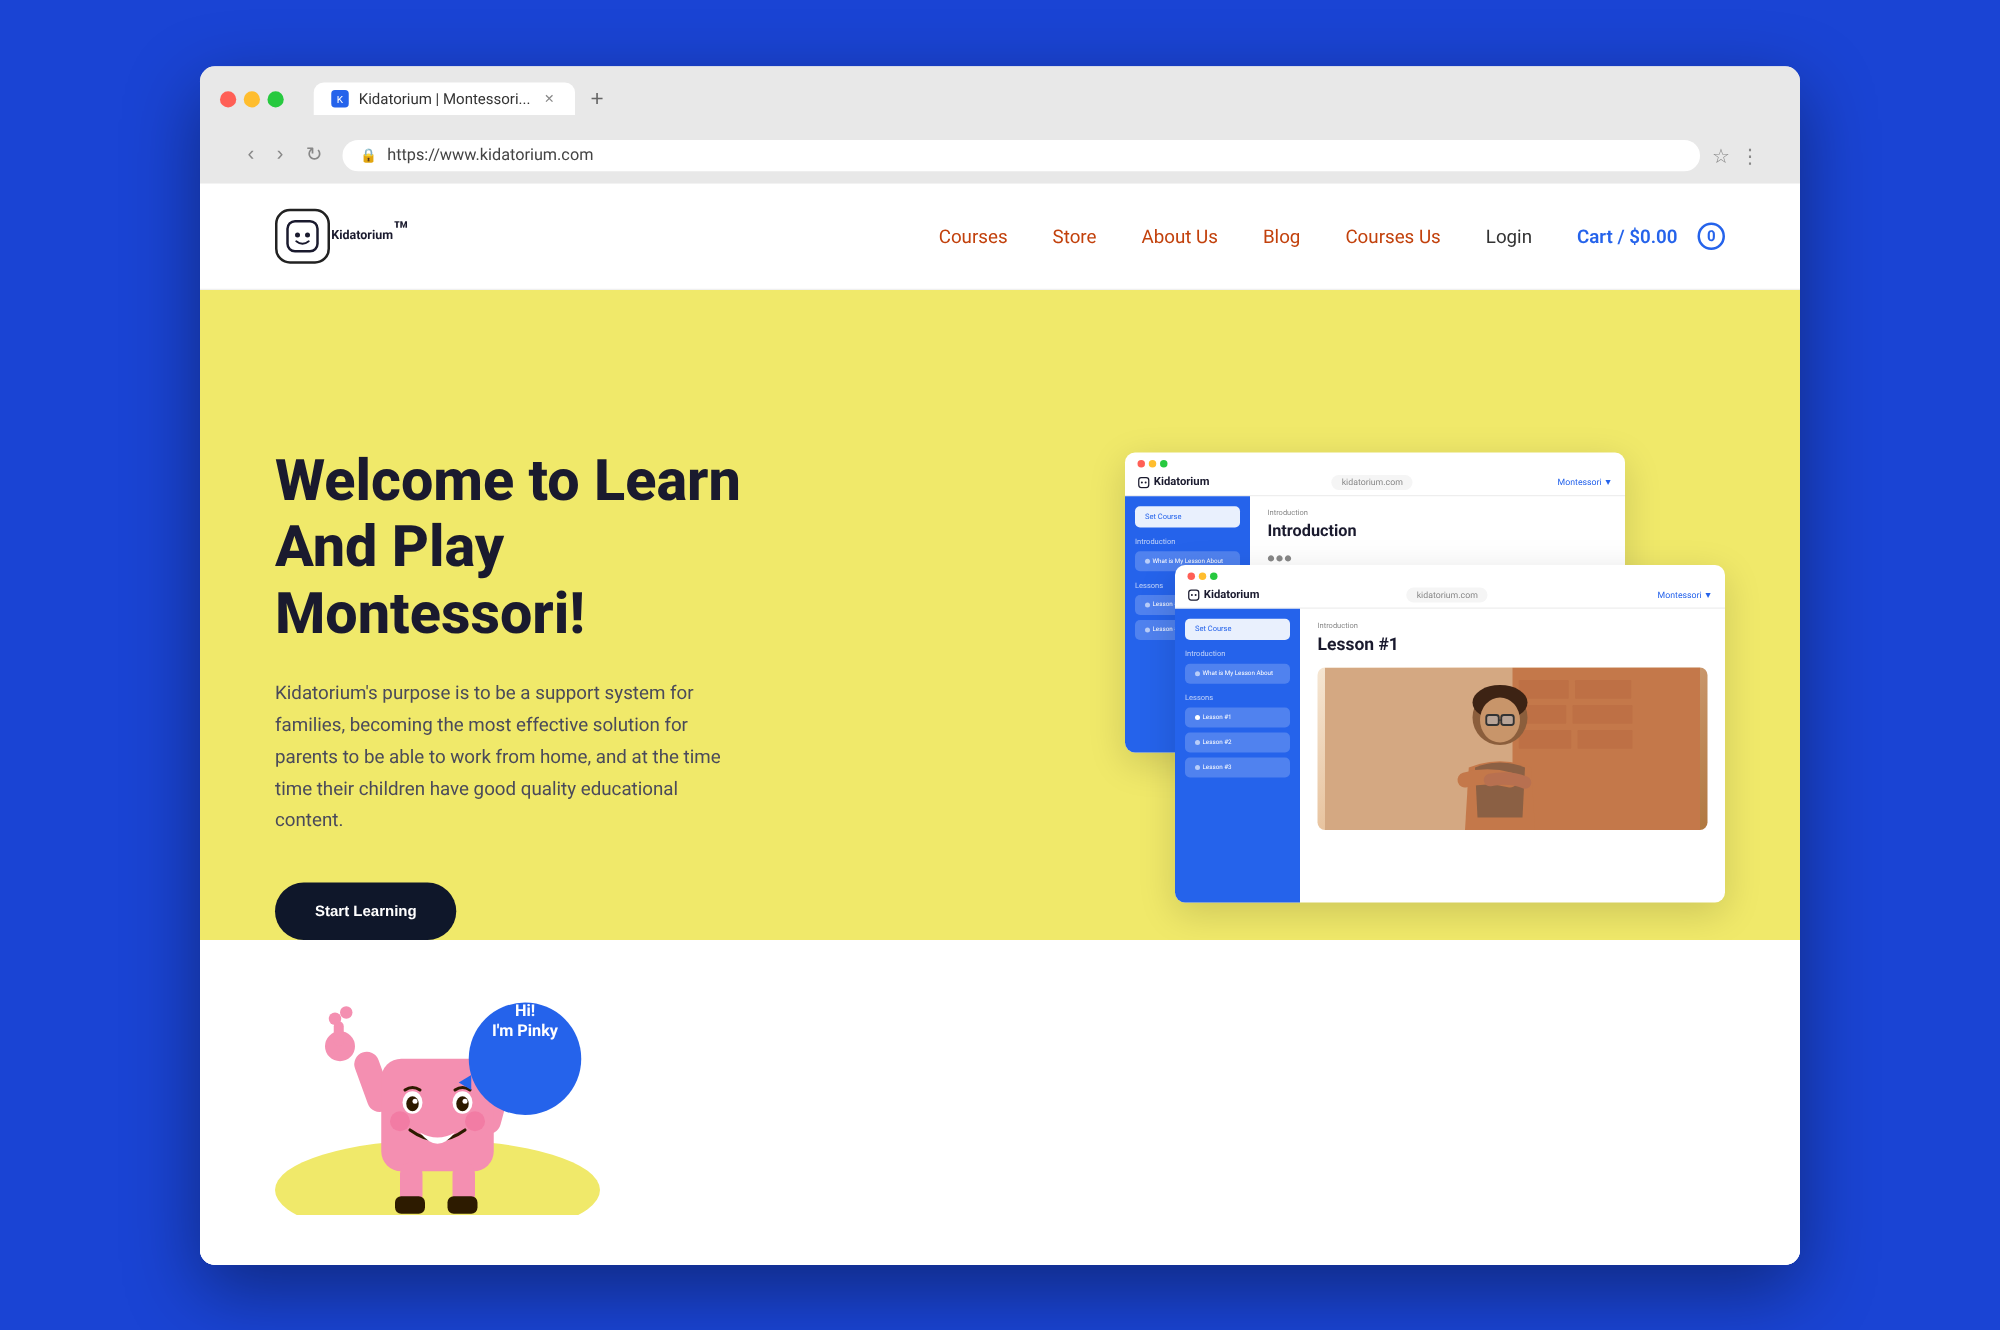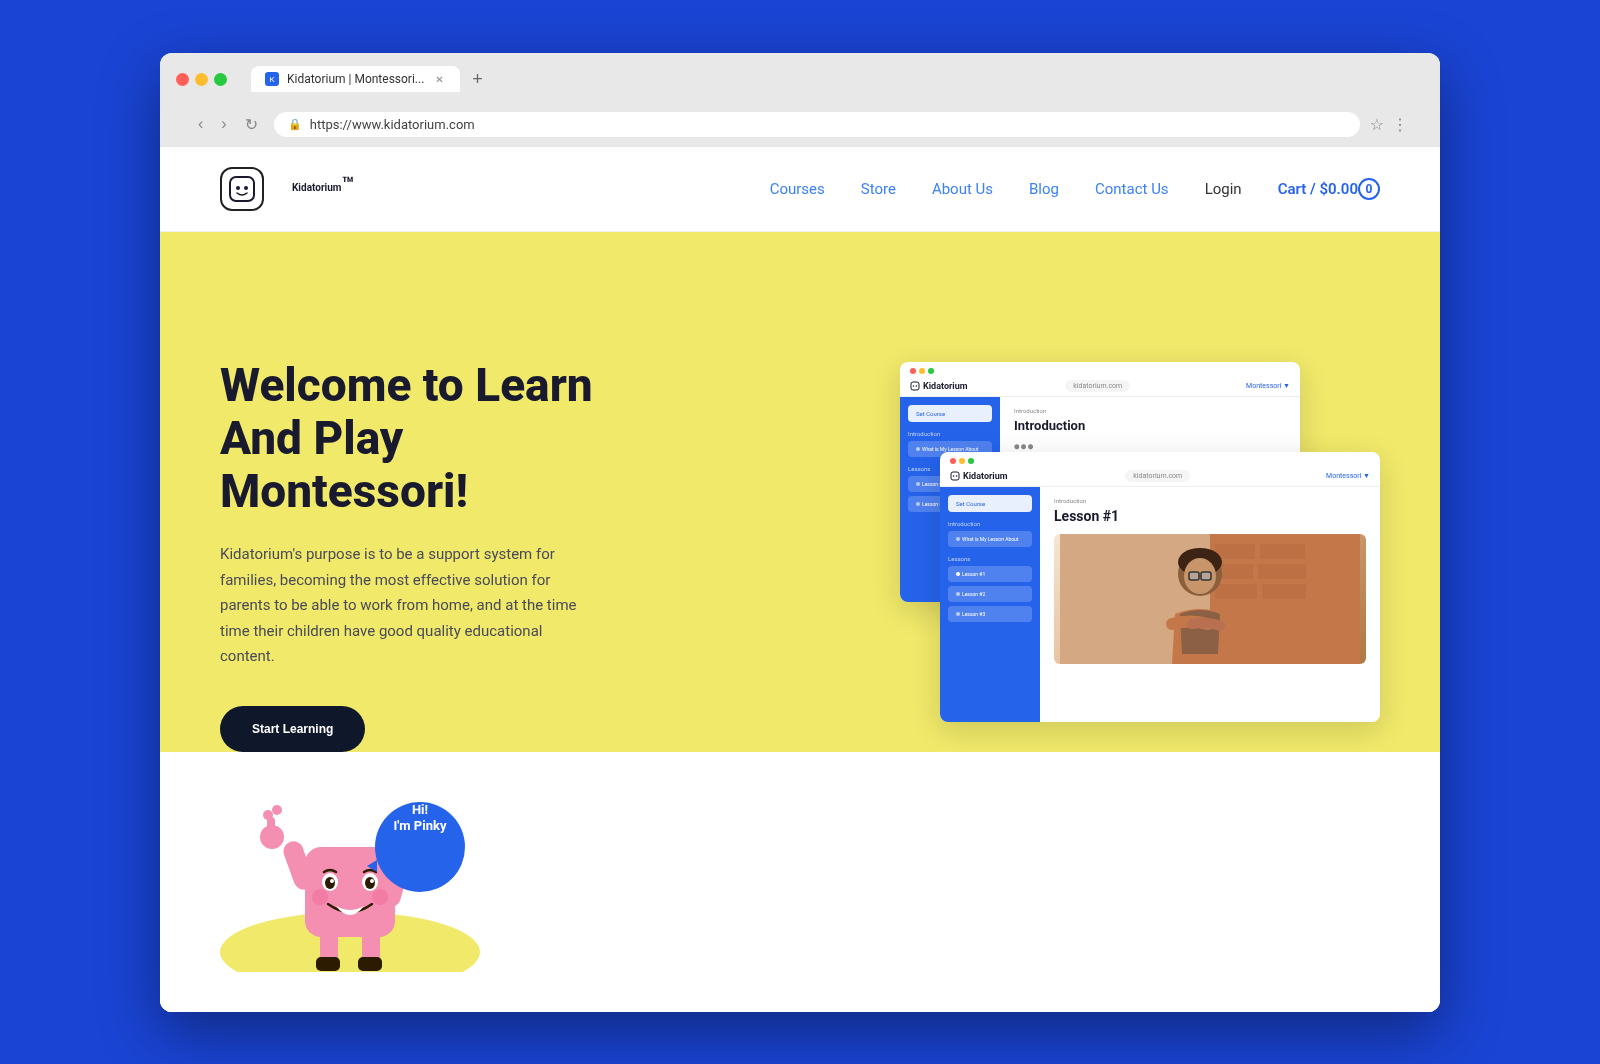--- a/index.html
+++ b/index.html
@@ -156,21 +156,21 @@
       padding: 20px 60px;
       display: flex;
       align-items: center;
       justify-content: space-between;
       border-bottom: 1px solid #f0f0f0;
     }
 
     .logo {
       display: flex;
       align-items: center;
-      gap: 28px;
+      gap: 1px;
     }
 
     .logo-icon {
       width: 44px;
       height: 44px;
       border: 2px solid #222;
       border-radius: 12px;
       display: flex;
       align-items: center;
       justify-content: center;
@@ -189,35 +189,35 @@
     }
 
     .nav-links {
       display: flex;
       align-items: center;
       gap: 36px;
     }
 
     .nav-link {
       font-size: 15px;
-      color: #3b82f6;
+      color: #c2410c;
       text-decoration: none;
       cursor: pointer;
     }
 
     .nav-link.login {
       color: #333;
     }
 
     .nav-link.cart {
       color: #2563eb;
       font-weight: 600;
       display: flex;
       align-items: center;
-      gap: 0;
+      gap: 16px;
       justify-content: center;
     }
 
     .cart-badge {
       background: white;
       border: 2px solid #2563eb;
       color: #2563eb;
       border-radius: 50%;
       width: 22px;
       height: 22px;
@@ -497,21 +497,21 @@
         </div>
         <span class="logo-text">
           <span>Kidatorium</span><sup>™</sup>
         </span>
       </div>
       <div class="nav-links">
         <a class="nav-link">Courses</a>
         <a class="nav-link">Store</a>
         <a class="nav-link">About Us</a>
         <a class="nav-link">Blog</a>
-        <a class="nav-link">Contact Us</a>
+        <a class="nav-link">Courses Us</a>
         <a class="nav-link login">Login</a>
         <a class="nav-link cart">
           <span>Cart / $0.00</span>
           <span class="cart-badge">0</span>
         </a>
       </div>
     </nav>
 
     <section class="hero">
       <div class="hero-content">

